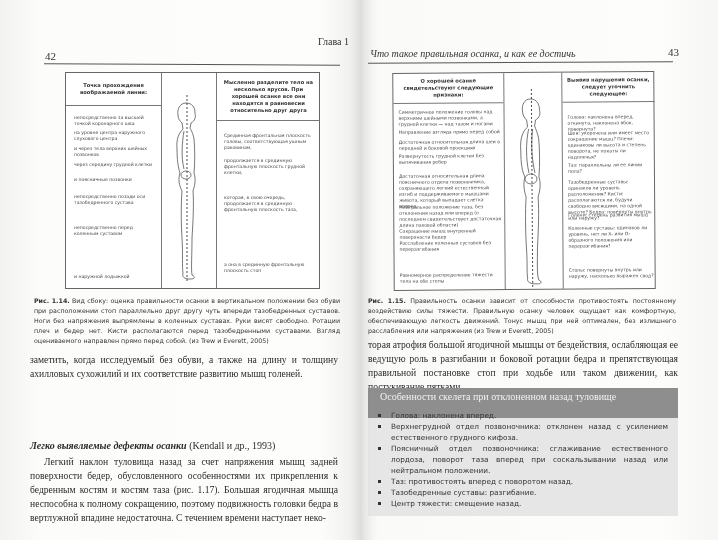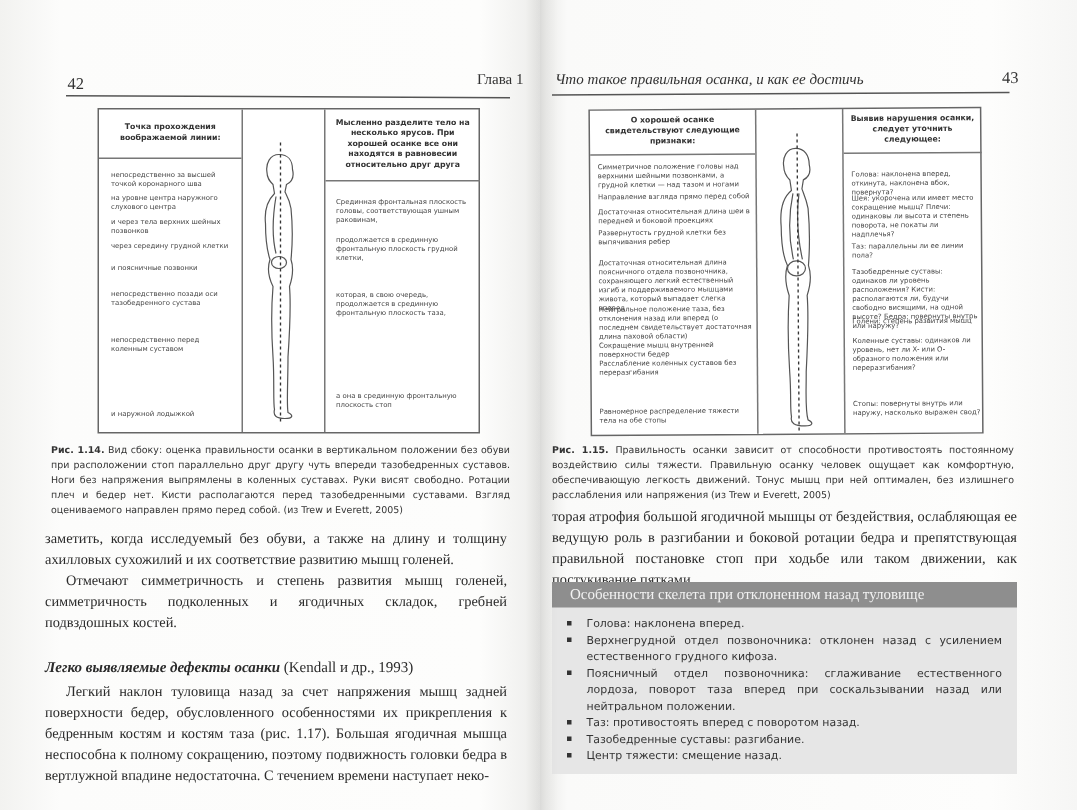--- a/index.html
+++ b/index.html
@@ -25,35 +25,35 @@
   .caption { position: absolute; font-family: "DejaVu Sans", sans-serif; font-size: 6.3px; line-height: 10px; color: #333; text-align: justify; }
   .caption b { font-weight: bold; }
 
   .body-text { position: absolute; font-family: "Liberation Serif", serif; font-size: 9.6px; line-height: 14px; color: #2b2b2b; text-align: justify; }
   .indent { text-indent: 14px; }
   .section-title { position: absolute; font-family: "DejaVu Sans", sans-serif; font-size: 11.5px; font-weight: bold; color: #333; }
   .sub-title { position: absolute; font-family: "Liberation Serif", serif; font-size: 10px; color: #2b2b2b; }
   .sub-title i { font-weight: bold; font-style: italic; }
 
   .box { position: absolute; background: #e6e6e6; }
-  .box-head { position: absolute; left: 0; right: 0; top: 0; height: 17px; background: #8e8e8e; color: #f2f2f2; font-family: "Liberation Serif", serif; font-size: 10px; line-height: 17px; padding-left: 12px; }
+  .box-head { position: absolute; left: 0; right: 0; top: 0; height: 30px; background: #8e8e8e; color: #f2f2f2; font-family: "Liberation Serif", serif; font-size: 10px; line-height: 17px; padding-left: 12px; }
   .box-list { position: absolute; left: 8px; right: 10px; top: 22px; list-style: none; }
   .box-list li { position: relative; font-size: 7.3px; line-height: 11px; color: #333; padding-left: 15px; text-align: justify; }
   .box-list li::before { content: ""; position: absolute; left: 2px; top: 4px; width: 3px; height: 3px; background: #333; }
 
   svg.figure { position: absolute; }
 </style>
 </head>
 <body>
 
 <div class="spread">
 
   <div class="page left">
     <span class="running-head pnum" style="left:45px;top:50px;">42</span>
-    <span class="running-head" style="left:318px;top:48px;">Глава 1</span>
+    <span class="running-head" style="left:318px;top:36px;">Глава 1</span>
     <div class="head-rule" style="left:44px;top:64px;width:296px;transform:rotate(0.25deg);"></div>
 
     <div class="fig-frame" style="left:65px;top:72px;width:255px;height:217px;">
       <div class="col" style="left:0;width:95px;">
         <div class="col-head" style="height:33px;">Точка прохождения воображаемой линии:</div>
         <div class="note" style="left:8px;top:42px;width:82px;">непосредственно за высшей точкой коронарного шва</div>
         <div class="note" style="left:8px;top:57px;width:82px;">на уровне центра наружного слухового центра</div>
         <div class="note" style="left:8px;top:73px;width:82px;">и через тела верхних шейных позвонков</div>
         <div class="note" style="left:8px;top:89px;width:82px;">через середину грудной клетки</div>
         <div class="note" style="left:8px;top:104px;width:82px;">и поясничные позвонки</div>
@@ -79,21 +79,20 @@
         <line x1="25" y1="22" x2="25" y2="210" stroke="#333" stroke-width="0.9" stroke-dasharray="2 2"></line>
       </svg>
     </div>
 
     <div class="caption" style="left:34px;top:296px;width:306px;">
       <b>Рис. 1.14.</b>
       <span>Вид сбоку: оценка правильности осанки в вертикальном положении без обуви при расположении стоп параллельно друг другу чуть впереди тазобедренных суставов. Ноги без напряжения выпрямлены в коленных суставах. Руки висят свободно. Ротации плеч и бедер нет. Кисти располагаются перед тазобедренными суставами. Взгляд оцениваемого направлен прямо перед собой. (из Trew и Everett, 2005)</span>
     </div>
 
     <div class="body-text" style="left:30px;top:353px;width:308px;">заметить, когда исследуемый без обуви, а также на длину и толщину ахилловых сухожилий и их соответствие развитию мышц голеней.</div>
-    <div class="body-text indent" style="left:30px;top:381px;width:308px;">Отмечают симметричность и степень развития мышц голеней, симметричность подколенных и ягодичных складок, гребней подвздошных костей.</div>
 
 
     <div class="sub-title" style="left:30px;top:440px;">
       <i>Легко выявляемые дефекты осанки</i>
       <span>(Kendall и др., 1993)</span>
     </div>
 
     <div class="body-text indent" style="left:30px;top:455px;width:308px;">Легкий наклон туловища назад за счет напряжения мышц задней поверхности бедер, обусловленного особенностями их прикрепления к бедренным костям и костям таза (рис. 1.17). Большая ягодичная мышца неспособна к полному сокращению, поэтому подвижность головки бедра в вертлужной впадине недостаточна. С течением времени наступает неко-</div>
   </div>
 

